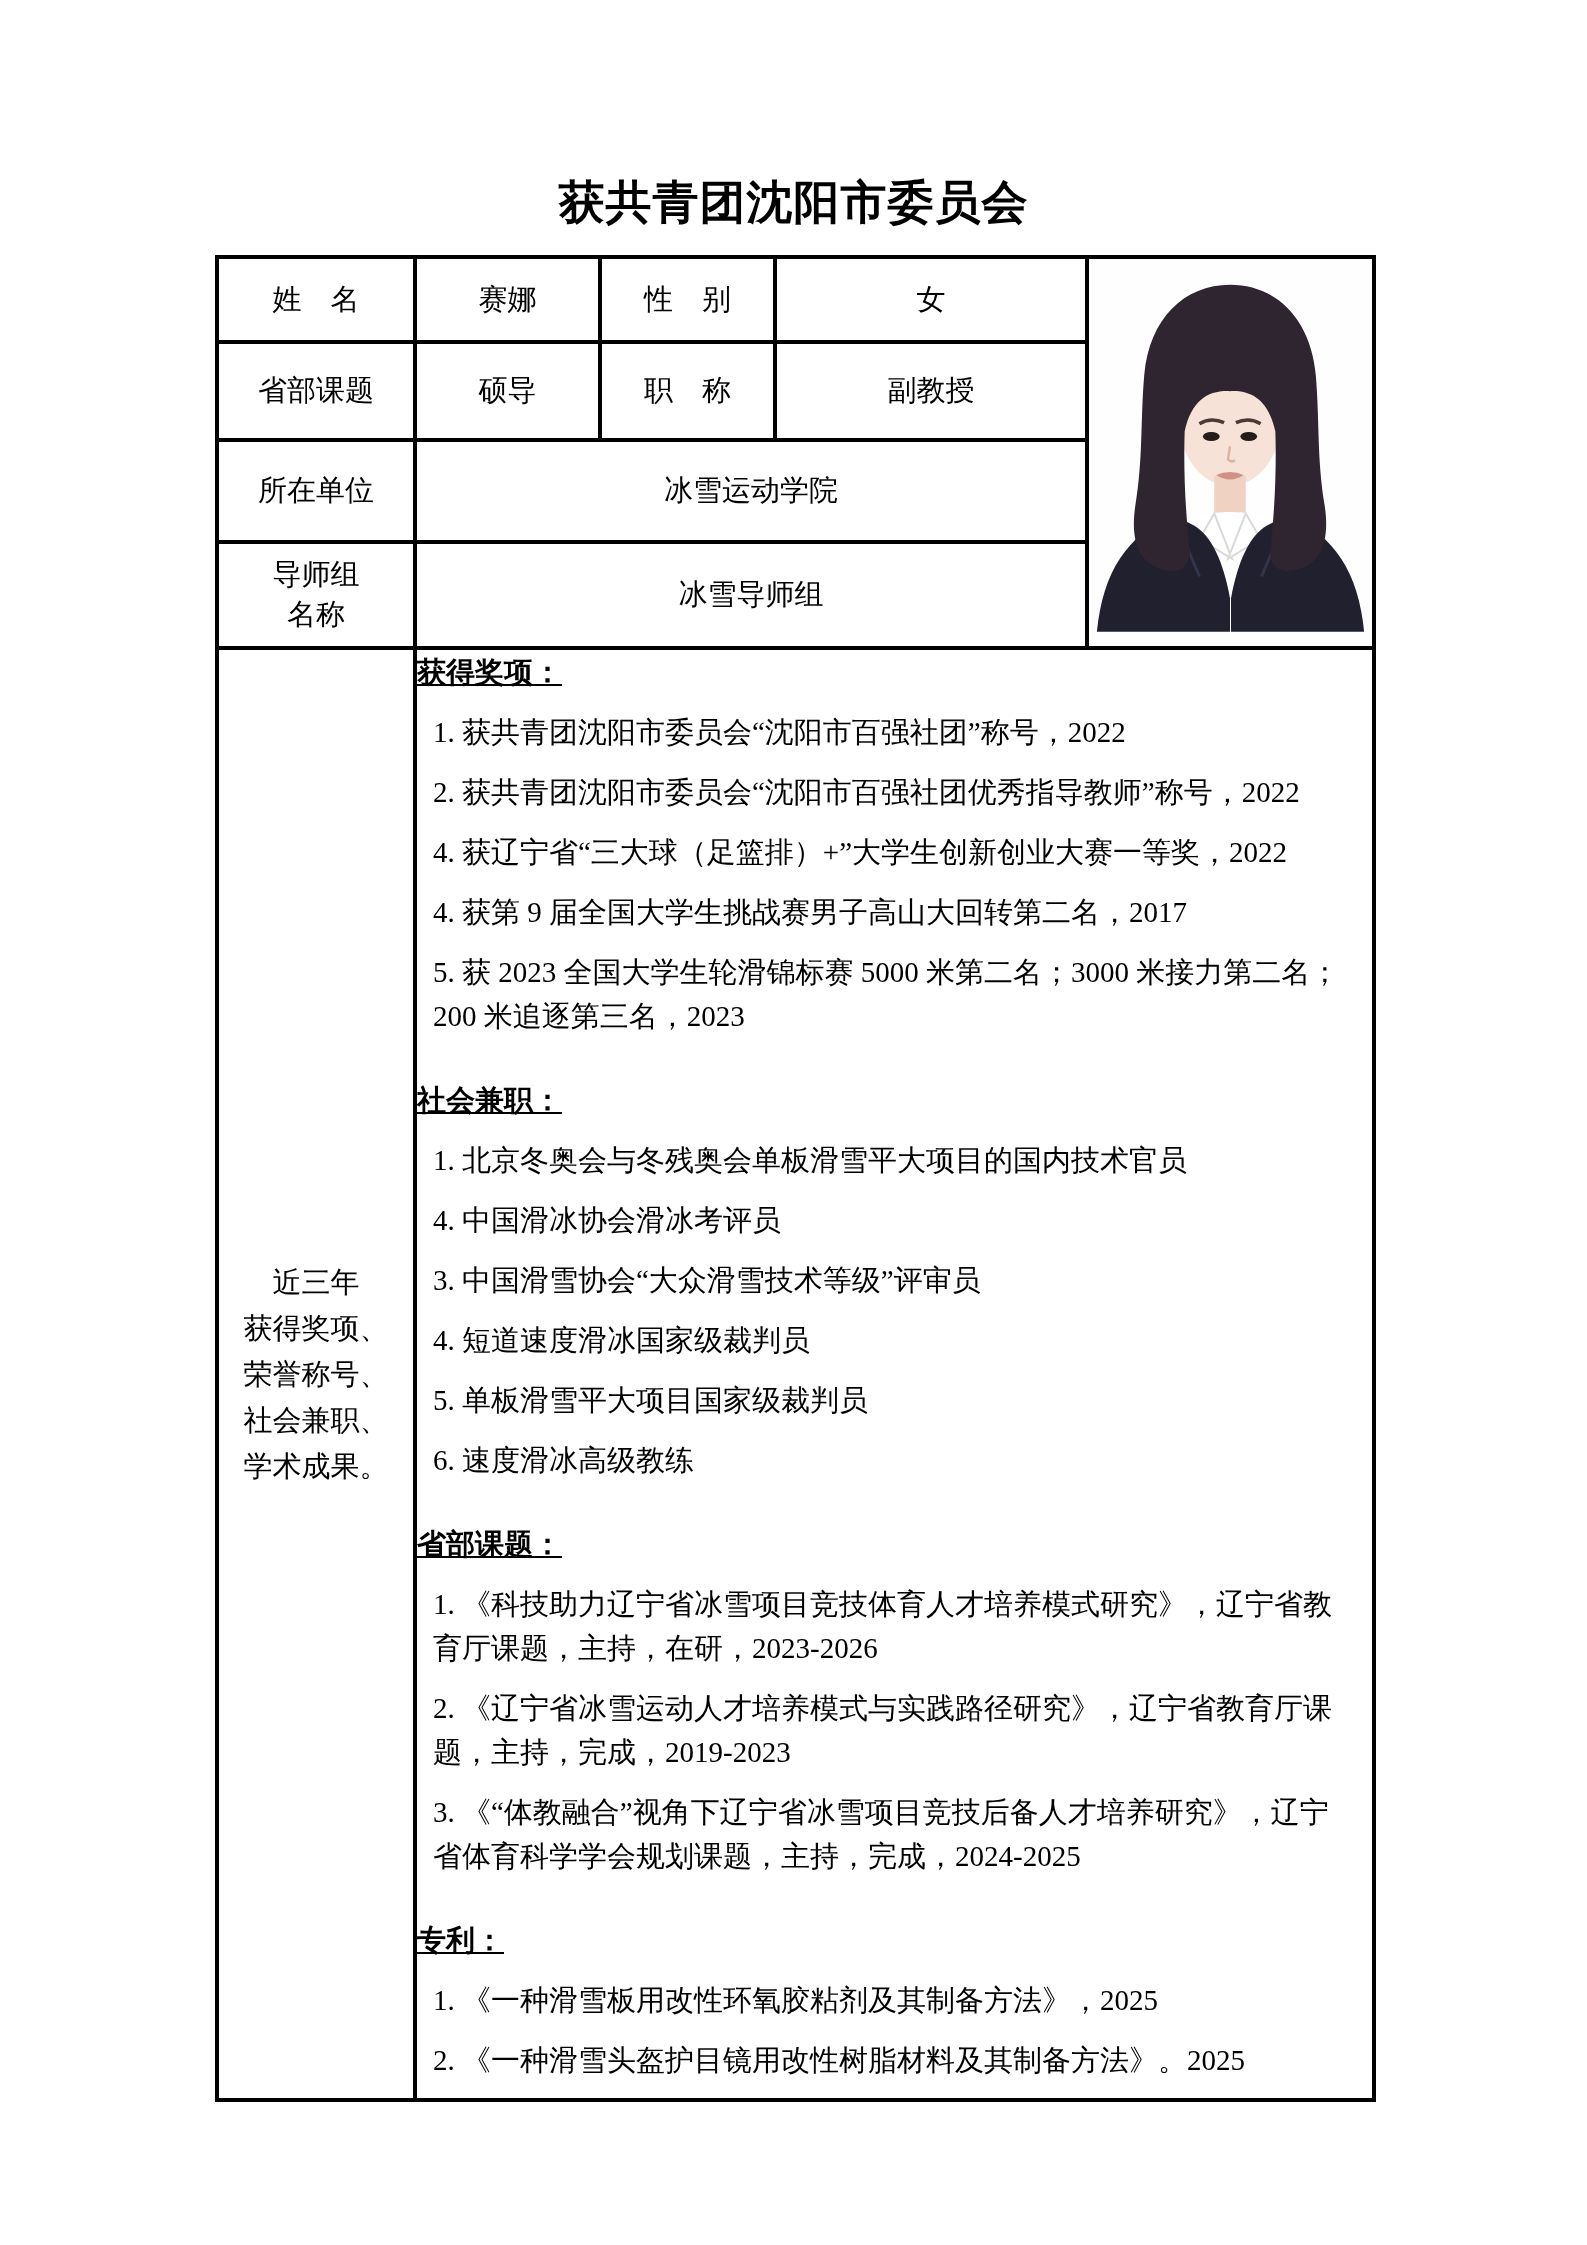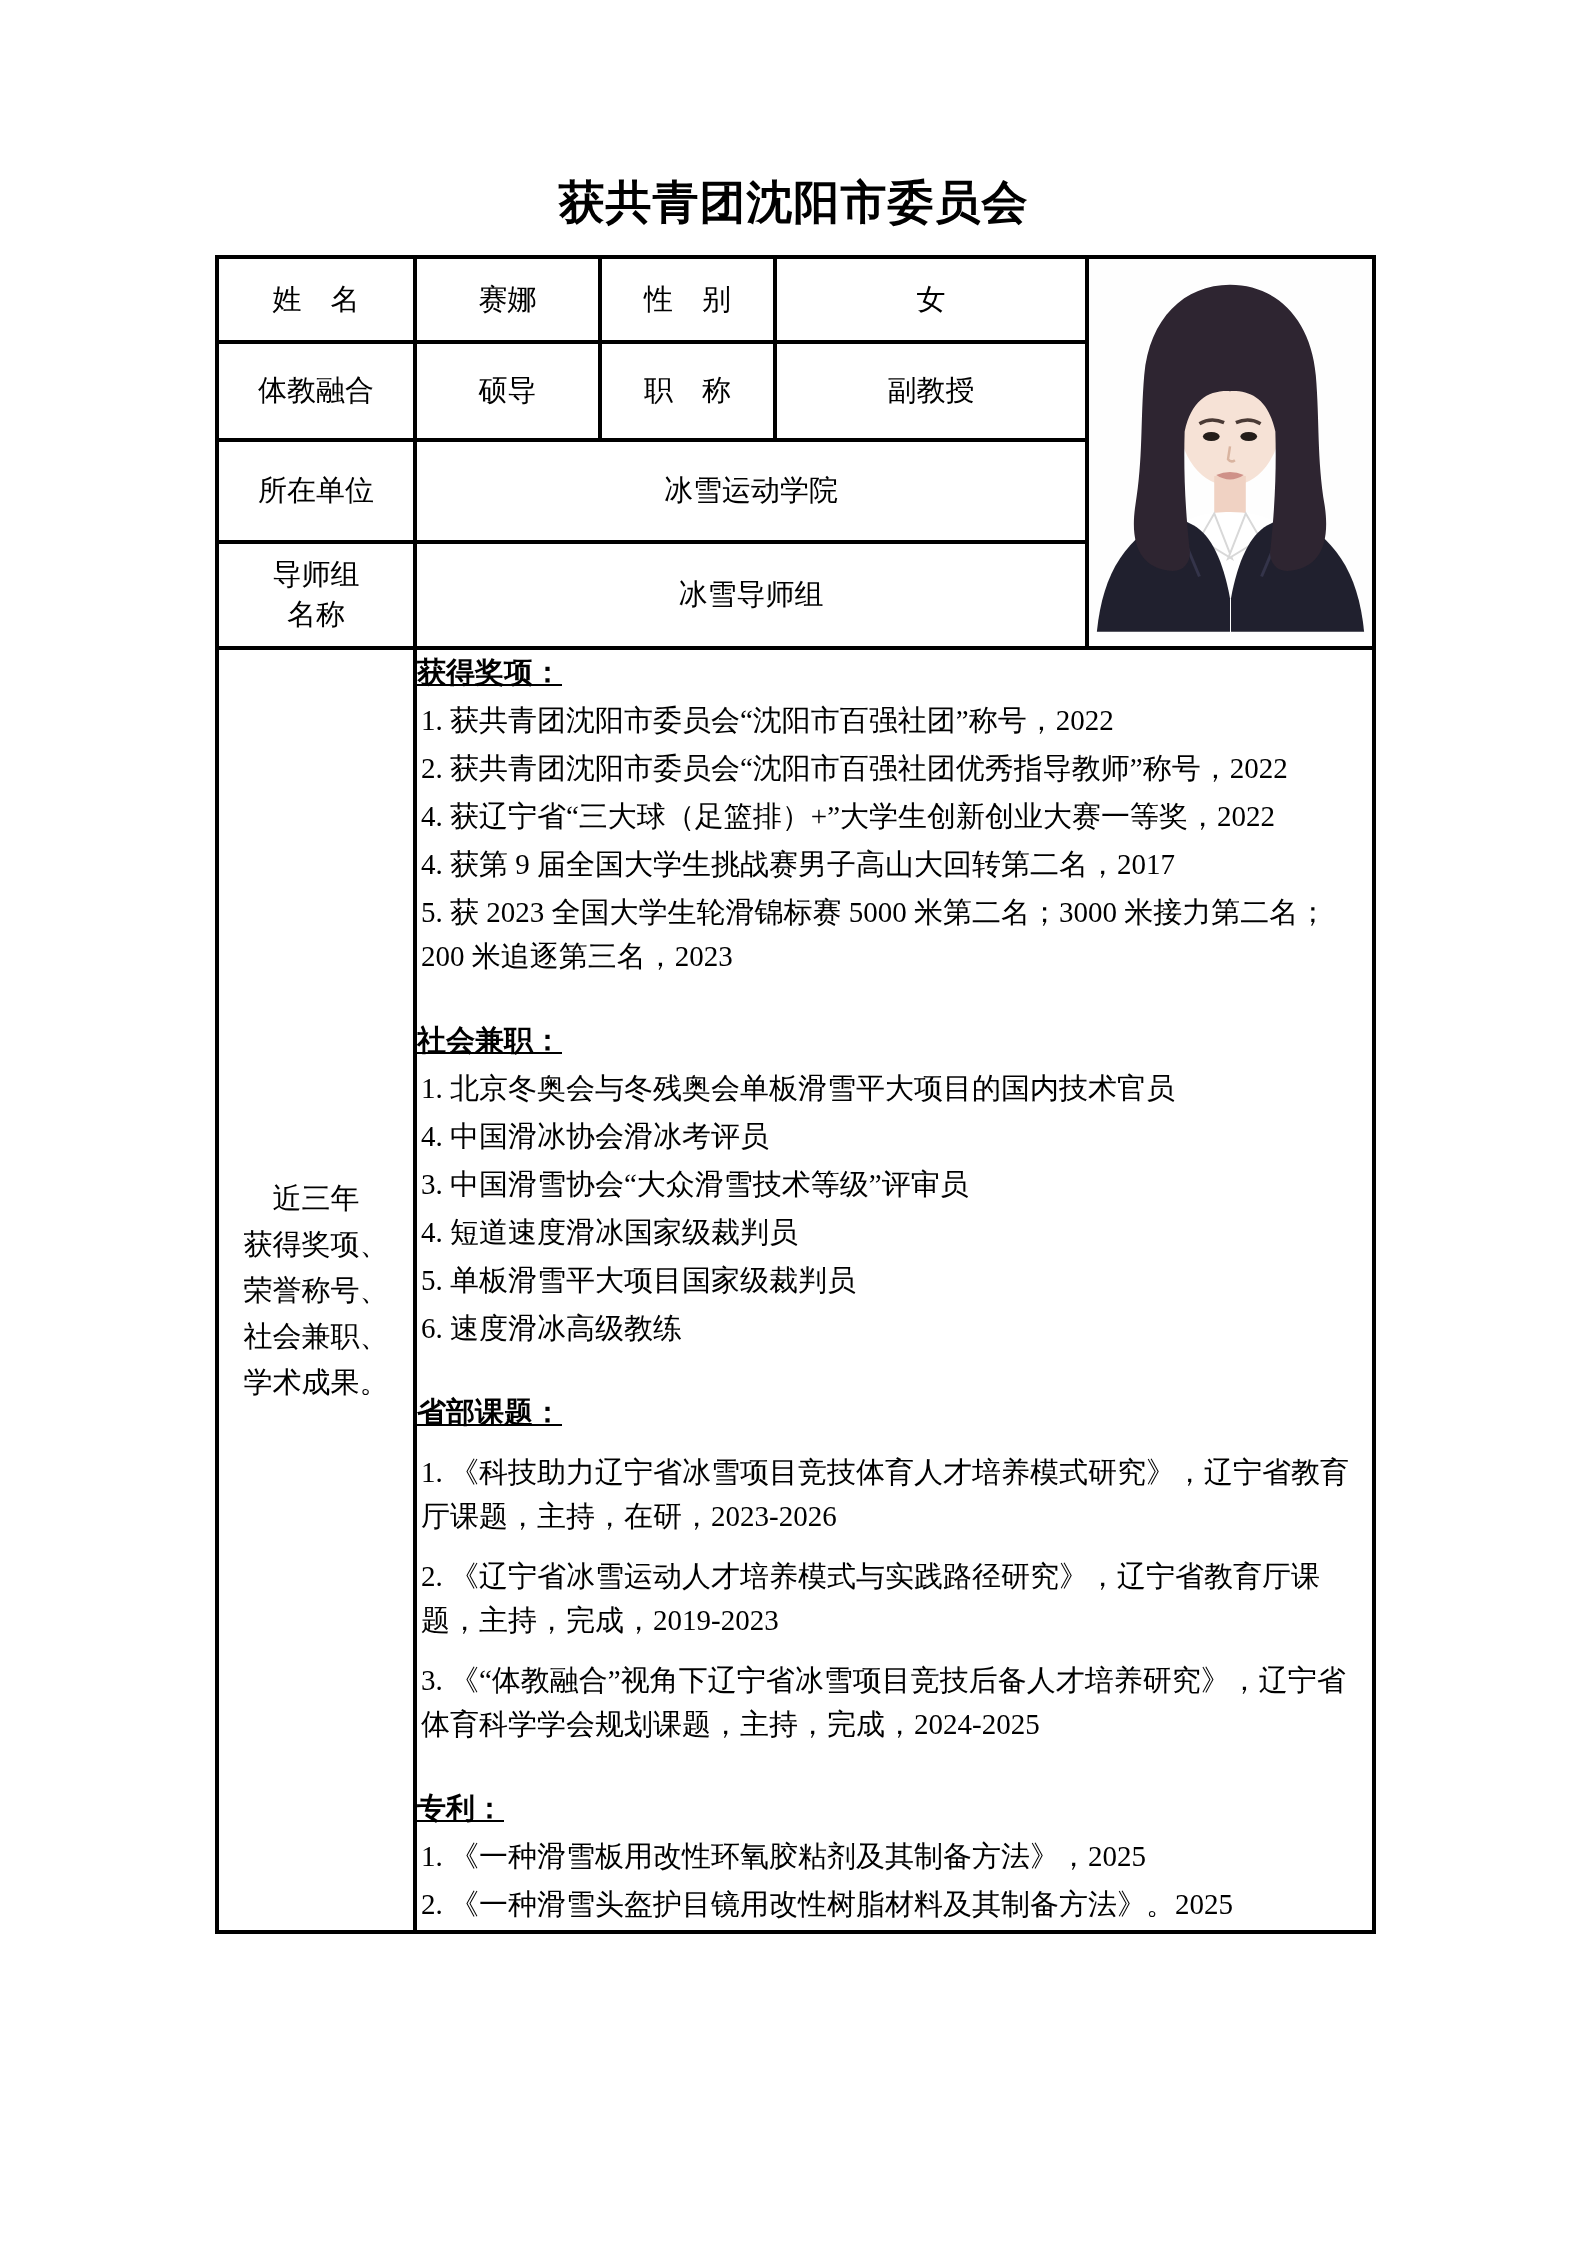--- a/index.html
+++ b/index.html
@@ -43,21 +43,21 @@
     font-size:29px;line-height:46px;
   }
 
   td.content-cell{
     vertical-align:top;text-align:left;
     padding:38px 14px 0 12px;
     font-size:29px;line-height:44px;
   }
   .sec-heading{font-weight:bold;text-decoration:underline;}
   .sec-heading.gap-before{margin-top:40px;}
-  .sec-item{margin:4px;}
+  .sec-item{margin:16px;}
   .sec-item.spaced{margin-top:16px;}
 </style>
 </head>
 <body>
 
 <div class="page">
 
   <h1 class="doc-title">获共青团沈阳市委员会</h1>
 
   <table class="form">
@@ -115,21 +115,21 @@
           <ellipse cx="162" cy="180" rx="8.5" ry="4.6" fill="#241d1a"></ellipse>
 
           <path d="M143,190 L141,203 Q144,207 148,204" stroke-width="2.5" fill="none" stroke="#d9b4a0"></path>
 
           <path d="M129,219 Q143,213 157,219 Q143,228 129,219 Z" fill="#cf9188"></path>
         </svg>
       </td>
     </tr>
 
     <tr class="r2">
-      <td class="cell-label">体教融合</td>
+      <td class="cell-label">省部课题</td>
       <td class="cell-value">硕导</td>
       <td class="cell-label">职　称</td>
       <td class="cell-value">副教授</td>
     </tr>
 
     <tr class="r3">
       <td class="cell-label">所在单位</td>
       <td class="cell-value" colspan="3">冰雪运动学院</td>
     </tr>
 

